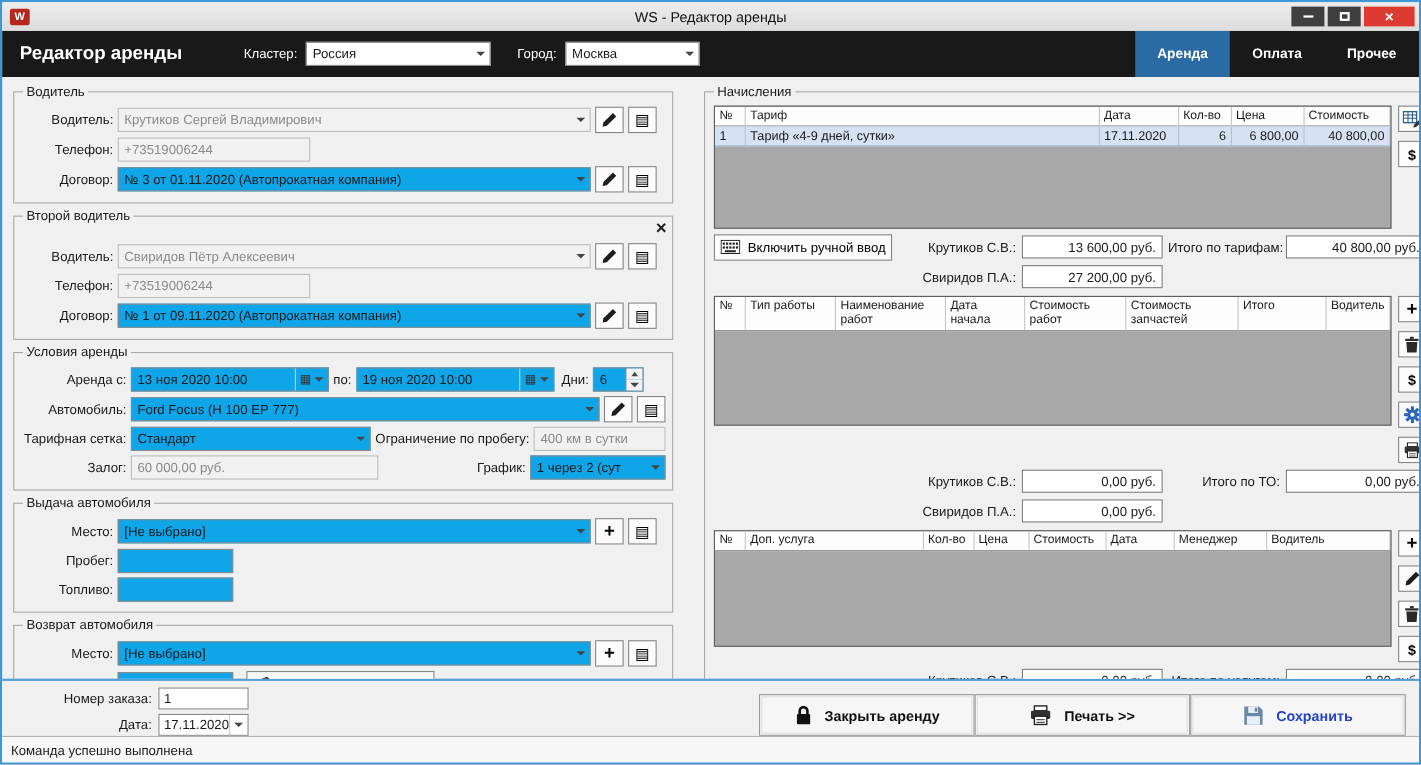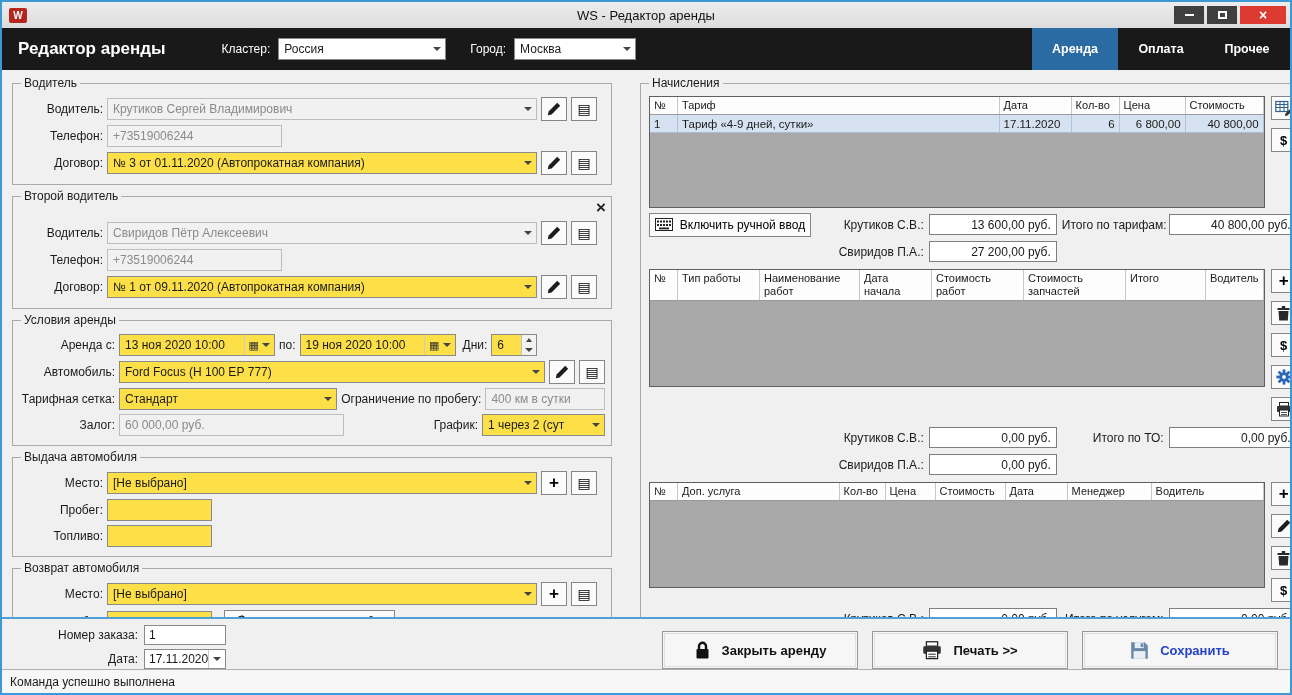--- a/index.html
+++ b/index.html
@@ -41,36 +41,36 @@
   .gt{position:absolute;top:-8px;left:8px;background:#f0f0f0;padding:0 3px;font-size:12px}
   .gb2{padding-top:24px}
   .gx{position:absolute;top:2px;right:5px;font-size:17px;font-weight:bold;color:#1d1d1d;background:none;border:none;line-height:1}
 
   .frow{display:flex;align-items:center;margin-bottom:4px;gap:4px}
   .flabel{width:84px;text-align:right;flex:0 0 auto}
   .flabel96{width:96px;text-align:right;flex:0 0 auto}
   .clabel{flex:0 0 auto}
   .rlabel{flex:1;text-align:right;white-space:nowrap}
 
-  .tfield,.combo,.datef,.spin{height:22px;border:1px solid #8a8a8a;background:#fde047;display:flex;align-items:center;font-size:12px}
+  .tfield,.combo,.datef,.spin{height:22px;border:1px solid #8a8a8a;background:#0ea5e9;display:flex;align-items:center;font-size:12px}
   .tfield{padding:0 5px}
   .combo .ct,.datef .ct{flex:1;padding:0 5px;white-space:nowrap;overflow:hidden}
   .ca{width:17px;height:100%;display:flex;align-items:center;justify-content:center;flex:0 0 auto}
   .tri{width:0;height:0;border-left:4px solid transparent;border-right:4px solid transparent;border-top:4px solid #444}
   .tri-up{width:0;height:0;border-left:3.5px solid transparent;border-right:3.5px solid transparent;border-bottom:4px solid #444}
   .dis{background:#f1f1f1;color:#8a8a8a;border-color:#bdbdbd}
   .date-ic{display:flex;align-items:center;gap:3px;padding:0 4px;border-left:1px solid #ccc;height:100%}
   .cal{font-size:11px;color:#333;line-height:1}
   .spin{width:46px}
   .spin-val{flex:1;padding-left:5px}
   .spin-btns{width:15px;height:100%;display:flex;flex-direction:column;border-left:1px solid #c0c0c0}
   .sb{flex:1;display:flex;align-items:center;justify-content:center;background:#f2f2f2;border:none;padding:0}
 
   .w430{width:430px}.w420{width:494px}.w235{width:225px}.w225{width:225px}
-  .w175{width:175px}.w160{width:156px}.w105{width:105px}.w100{width:123px}
+  .w175{width:175px}.w160{width:180px}.w105{width:105px}.w100{width:123px}
 
   .ibtn{width:26px;height:24px;border:1px solid #868686;background:#fbfbfb;display:flex;align-items:center;justify-content:center;padding:0;flex:0 0 auto}
   .glyph{font-size:14px;line-height:1}
   .dollar{font-weight:bold;font-size:13px}
   .plus{font-weight:bold;font-size:17px;line-height:1;margin-top:-2px}
   .recalc{height:23px;border:1px solid #868686;background:#fbfbfb;display:flex;align-items:center;gap:6px;padding:0 10px;font-size:12px;margin-left:8px}
 
   
   .gb-right{flex:1;padding:12px 8px 6px}
   .tblrow{display:flex;gap:6px;align-items:flex-start;margin-bottom:2px}
@@ -97,21 +97,21 @@
   .tlabel{text-align:right;font-size:12px;white-space:nowrap}
   .mbox{height:21px;border:1px solid #7e7e7e;background:#fff;display:flex;align-items:center;justify-content:flex-end;padding:0 5px;font-size:12px}
   .manualbtn{height:24px;width:162px;border:1px solid #868686;background:#fbfbfb;display:flex;align-items:center;justify-content:center;gap:7px;font-size:12px}
 
   
   .footer{flex:0 0 auto;height:52px;border-top:2px solid #4f9fd8;display:flex;align-items:flex-end;padding:0 12px;background:#f0f0f0}
   .fleft{display:grid;grid-template-columns:auto 82px;gap:4px 6px;align-items:center;margin-left:44px}
   .flabel2{text-align:right}
   .finput{height:20px;border:1px solid #8a8a8a;background:#fff;padding:0 0 0 4px;display:flex;align-items:center;font-size:12px}
   .finput .ct{flex:1;white-space:nowrap}
-  .bigbtns{margin-left:auto;display:flex;gap:14px}
+  .bigbtns{margin-left:auto;display:flex;}
   .bigbtn{width:196px;height:38px;border:1px solid #989898;outline:1px solid #e0e0e0;outline-offset:-3px;background:#f6f6f6;display:flex;align-items:center;justify-content:center;gap:11px;font-size:13px;font-weight:bold;color:#111}
   .bigbtn.save{color:#2543c8}
 
   .statusbar{flex:0 0 auto;height:24px;background:#f7f7f7;border-top:1px solid #b0b0b0;display:flex;align-items:center;padding:0 8px;font-size:12px}
 </style>
 </head>
 <body>
 
 <div class="window">
 

